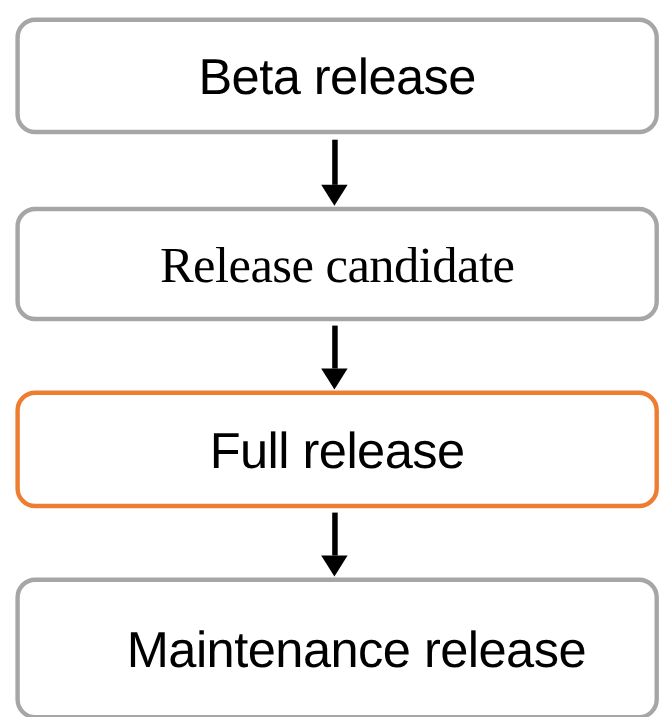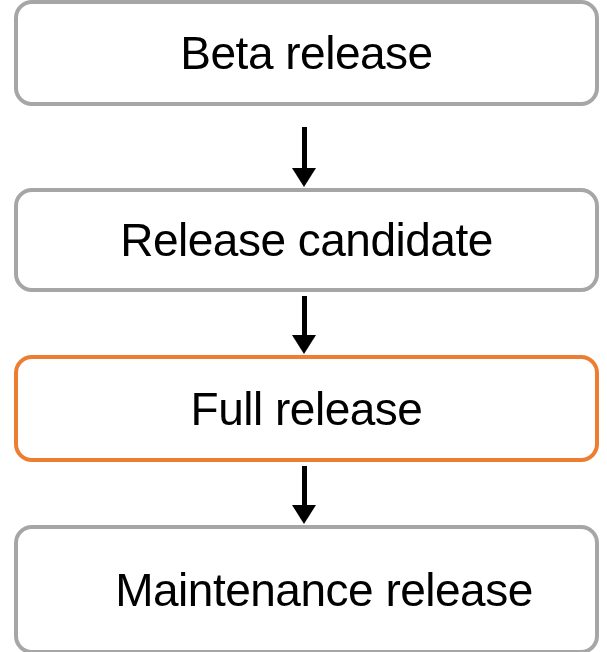--- a/index.html
+++ b/index.html
@@ -25,22 +25,22 @@
   }
   .node.highlight {
     border-color: #ed7d31;
   }
   .node-label {
     font-size: 46px;
     color: #000000;
     letter-spacing: -0.5px;
     white-space: nowrap;
   }
-  #node-1 { top: 0;  height: 106px; }
-  #node-2 { top: 188px; height: 104px; }
+  #node-1 { top: 16px;  height: 106px; }
+  #node-2 { top: 188px; height: 104px; font-family: Liberation Serif, serif; }
   #node-3 { top: 355px; height: 107px; align-items: center; }
   #node-4 { top: 525px; height: 129px; padding-left: 35px; }
   .arrow {
     position: absolute;
     left: 292px;
     width: 24px;
     display: flex;
     flex-direction: column;
     align-items: center;
   }

